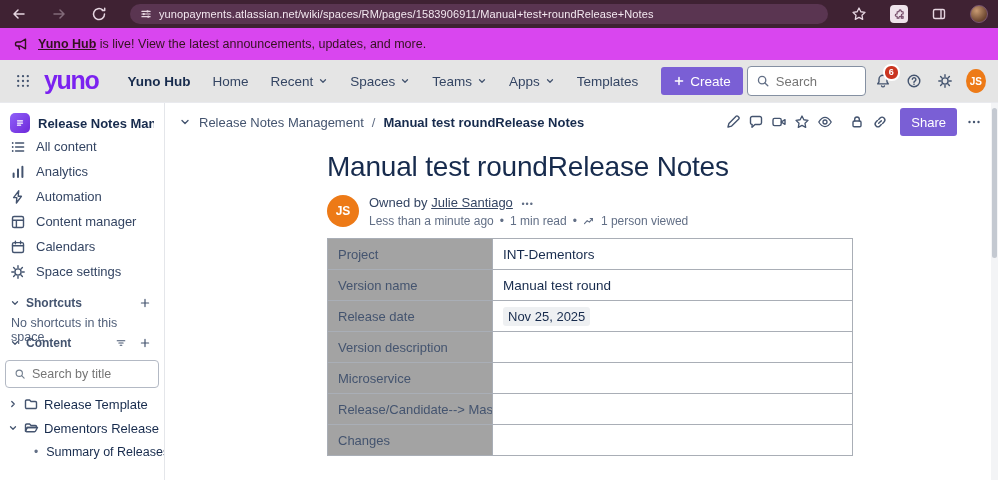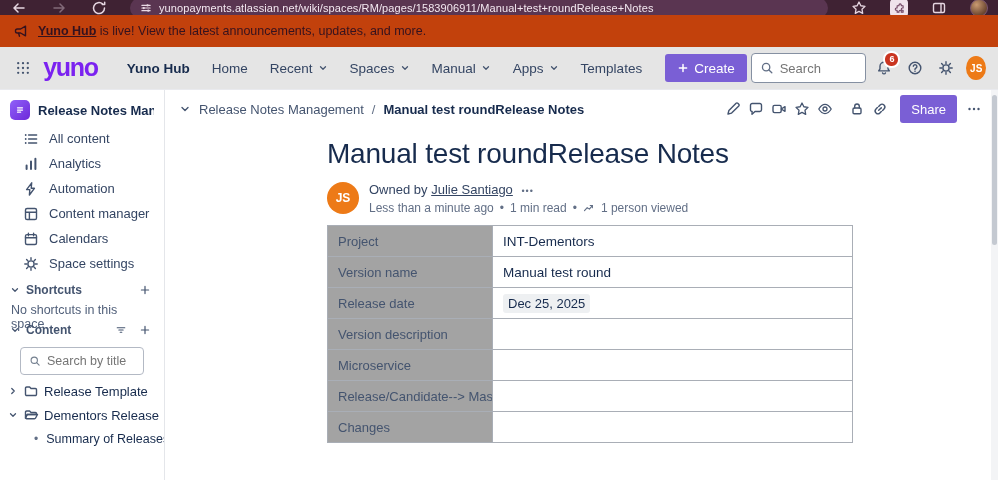--- a/index.html
+++ b/index.html
@@ -6,30 +6,30 @@
   html,body{width:998px;height:480px;overflow:hidden}
   body{font-family:"Liberation Sans",sans-serif;background:#fff;color:#172b4d}
   svg{display:block}
   .ic{width:16px;height:16px;flex:none}
   .ic14{width:14px;height:14px;flex:none}
   .ic12{width:12px;height:12px;flex:none}
   .ic10{width:10px;height:10px;flex:none}
   .screen{width:998px;height:480px;position:relative;display:flex;flex-direction:column}
 
   
-  .chrome{height:15px;background:#3f2233;display:flex;align-items:center;gap:22px;padding:0 10px;flex:none}
+  .chrome{height:28px;background:#3f2233;display:flex;align-items:center;gap:22px;padding:0 10px;flex:none}
   .chrome-btn{color:#e6d6e1;display:flex;align-items:center;justify-content:center;width:18px;height:18px}
   .chrome-btn.dim{opacity:.4}
   .urlbar{flex:1;height:20px;background:#5a3551;border-radius:10px;display:flex;align-items:center;gap:7px;padding:0 10px;min-width:0;color:#e9d9e4}
   .urltext{font-size:11px;color:#f3e8f0;white-space:nowrap;overflow:hidden;text-overflow:ellipsis;letter-spacing:.1px}
   .ext-box{width:18px;height:18px;border-radius:4px;background:#efe3eb;display:flex;align-items:center;justify-content:center;color:#6d4260}
   .chrome-avatar{width:18px;height:18px;border-radius:50%;background:radial-gradient(circle at 35% 30%,#c99b72,#6b4630 70%);border:1px solid #7b5670;flex:none}
 
   
-  .banner{height:32px;background:#c2410c;display:flex;align-items:center;gap:9px;padding:0 13px;flex:none;color:#34121f}
+  .banner{height:32px;background:#d946ef;display:flex;align-items:center;gap:9px;padding:0 13px;flex:none;color:#34121f}
   .banner-text{font-size:12.5px}
   .banner-text b{font-weight:700;text-decoration:underline;cursor:pointer}
 
   
   .appnav{height:43px;background:#e5e5e5;border-bottom:1px solid #e9eaee;display:flex;align-items:center;gap:4px;padding:0 12px;flex:none}
   .grid-btn{width:26px;height:26px;display:flex;align-items:center;justify-content:center;color:#44546f;border-radius:4px}
   .logo{font-size:25px;font-weight:800;color:#7b22f0;letter-spacing:-1.3px;margin:0 16px 2px 6px;cursor:pointer}
   .nav-item{font-size:13.5px;color:#344563;display:flex;align-items:center;gap:5px;padding:6px 9px;border-radius:3px;white-space:nowrap;cursor:pointer}
   .nav-item.strong{font-weight:700;color:#172b4d}
   .nav-item .chev{color:#44546f}
@@ -41,29 +41,29 @@
   .nav-avatar{width:24px;height:24px;border-radius:50%;background:#ed7a17;color:#fff;font-size:10px;font-weight:700;display:flex;align-items:center;justify-content:center;margin-left:3px;cursor:pointer}
 
   
   .workspace{flex:1;display:flex;position:relative;min-height:0}
 
   
   .sidebar{width:165px;flex:none;border-right:1px solid #e4e6ea;overflow:hidden;padding-top:4px}
   .space-head{display:flex;align-items:center;gap:8px;padding:6px 10px;height:32px;cursor:pointer}
   .space-icon{width:20px;height:20px;border-radius:5px;background:linear-gradient(135deg,#9061f9,#6d28d9);display:flex;align-items:center;justify-content:center;color:#fff;flex:none}
   .space-name{font-size:13px;font-weight:700;color:#172b4d;white-space:nowrap;overflow:hidden}
-  .side-item{display:flex;align-items:center;gap:10px;height:25px;padding:0 23px;font-size:13px;color:#344563;cursor:pointer;white-space:nowrap}
+  .side-item{display:flex;align-items:flex-start;gap:10px;height:25px;padding:0 10px;font-size:13px;color:#344563;cursor:pointer;white-space:nowrap}
   .side-item svg{color:#44546f}
   .side-sec{display:flex;align-items:center;gap:6px;padding:0 10px;height:22px;cursor:pointer}
   .side-sec .chev{color:#44546f}
   .side-sec .lbl{font-size:12px;font-weight:700;color:#44546f;flex:1}
   .side-sec .sec-ic{color:#44546f;width:18px;height:18px;display:flex;align-items:center;justify-content:center}
   .mt10{margin-top:3px}.mt12{margin-top:0}
   .empty-note{padding:2px 11px 0;font-size:12.5px;color:#505f79;height:18px}
-  .side-search{margin:6px 20px 4px;height:28px;border:1px solid #b3b9c4;border-radius:4px;display:flex;align-items:center;gap:6px;padding:0 8px;color:#737f8f;background:#fff}
+  .side-search{margin:6px 5px 4px;height:28px;border:1px solid #b3b9c4;border-radius:4px;display:flex;align-items:center;gap:6px;padding:0 8px;color:#737f8f;background:#fff}
   .side-search input{border:none;outline:none;width:100%;font-size:12.5px;color:#172b4d;font-family:inherit;background:transparent}
   .tree-item{display:flex;align-items:center;gap:5px;height:24px;padding:0 8px;font-size:13px;color:#172b4d;cursor:pointer;white-space:nowrap;overflow:hidden}
   .tree-item .chev{color:#44546f}
   .tree-item svg.folder{color:#44546f}
   .tree-child{padding-left:34px;font-size:12.5px;gap:8px}
   .bullet{color:#626f86;font-size:12px}
 
   
   .content{flex:1;min-width:0;display:flex;flex-direction:column;background:#fff}
   .content-header{height:38px;display:flex;align-items:center;gap:8px;padding:0 14px;flex:none}
@@ -185,21 +185,21 @@
           <path d="M4 6l4 4 4-4"></path>
         </svg>
       </span>
     <span class="nav-item">
         <span>Spaces</span>
         <svg class="ic10 chev" viewBox="0 0 16 16" fill="none" stroke="currentColor" stroke-width="2" stroke-linecap="round" stroke-linejoin="round">
           <path d="M4 6l4 4 4-4"></path>
         </svg>
       </span>
     <span class="nav-item">
-        <span>Manual</span>
+        <span>Teams</span>
         <svg class="ic10 chev" viewBox="0 0 16 16" fill="none" stroke="currentColor" stroke-width="2" stroke-linecap="round" stroke-linejoin="round">
           <path d="M4 6l4 4 4-4"></path>
         </svg>
       </span>
     <span class="nav-item">
         <span>Apps</span>
         <svg class="ic10 chev" viewBox="0 0 16 16" fill="none" stroke="currentColor" stroke-width="2" stroke-linecap="round" stroke-linejoin="round">
           <path d="M4 6l4 4 4-4"></path>
         </svg>
       </span>
@@ -454,21 +454,21 @@
             <tr>
               <td class="k">Project</td>
               <td class="v">INT-Dementors</td>
             </tr>
             <tr>
               <td class="k">Version name</td>
               <td class="v">Manual test round</td>
             </tr>
             <tr>
               <td class="k">Release date</td>
-              <td class="v"><span class="date-chip">Dec 25, 2025</span></td>
+              <td class="v"><span class="date-chip">Nov 25, 2025</span></td>
             </tr>
             <tr>
               <td class="k">Version description</td>
               <td class="v"></td>
             </tr>
             <tr>
               <td class="k">Microservice</td>
               <td class="v"></td>
             </tr>
             <tr>

